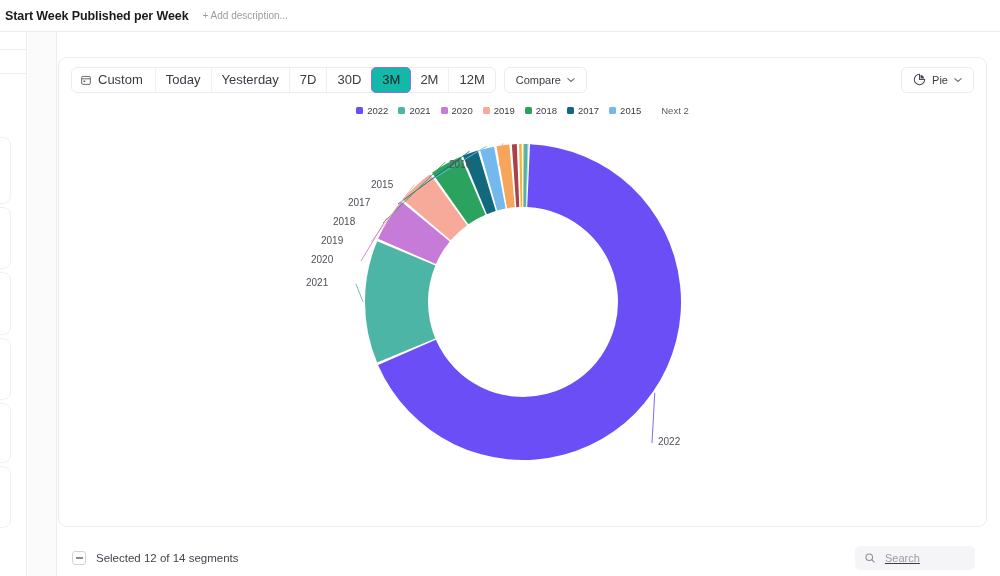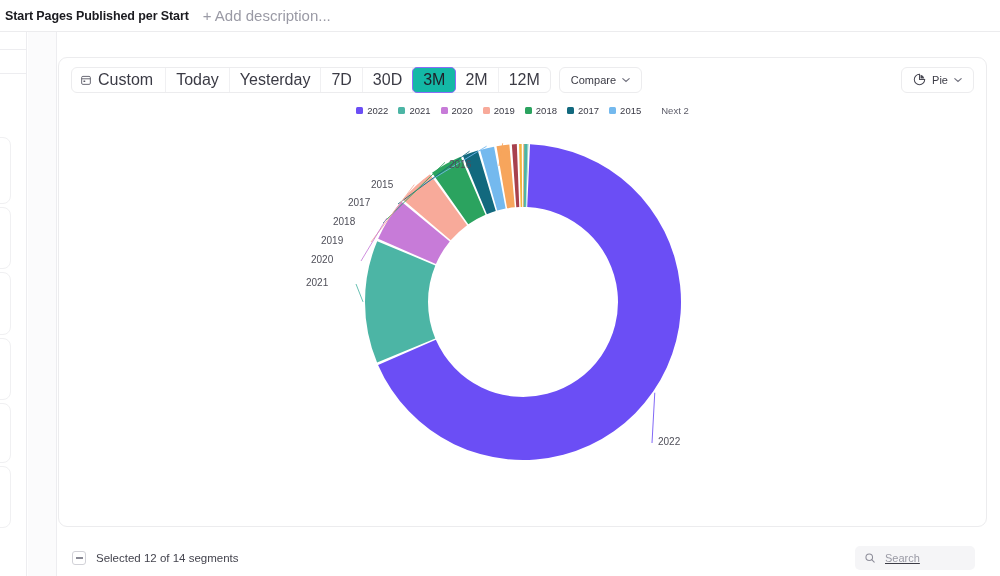--- a/index.html
+++ b/index.html
@@ -35,21 +35,21 @@
     position: absolute; left: 0; top: 0; width: 1000px; height: 32px;
     background: #ffffff; border-bottom: 1px solid #ececee;
     display: flex; align-items: center; z-index: 20;
   }
   #page-title {
     margin-left: 5px;
     font-size: 12.5px; font-weight: bold; color: #1a1a1f;
     letter-spacing: -0.1px; white-space: nowrap;
   }
   #add-description {
-    margin-left: 14px; font-size: 15px; color: #9a9aa5; white-space: nowrap;
+    margin-left: 14px; font-size: 10px; color: #9a9aa5; white-space: nowrap;
   }
   #header-right {
     margin-left: auto; display: flex; align-items: center; height: 32px;
   }
   .hdr-btn {
     font-size: 11.5px; color: #30303a; background: none; border: none;
     padding: 0 11px; height: 26px; line-height: 26px; cursor: pointer;
     font-family: inherit; white-space: nowrap;
   }
   #link-icon-btn { padding: 0 9px; display: flex; align-items: center; height: 26px; cursor: pointer; }
@@ -77,21 +77,21 @@
     display: flex; align-items: center; padding: 0 12px;
   }
   #range-group {
     display: flex; align-items: center; height: 26px;
     border: 1px solid #ececee; border-radius: 6px; overflow: visible;
     background: #fff;
   }
   .range-btn {
     position: relative;
     height: 24px; display: flex; align-items: center; justify-content: center;
-    padding: 0 10px; font-size: 16px; color: #3b3b45;
+    padding: 0 10px; font-size: 13px; color: #3b3b45;
     border-right: 1px solid #f0f0f2; cursor: pointer; white-space: nowrap;
     background: transparent; font-family: inherit;
   }
   .range-btn:last-child { border-right: none; }
   .range-btn.custom { padding-left: 8px; padding-right: 12px; gap: 6px; }
   .range-btn.active {
     background: #14b8a6; border: 1px solid #8b6df7; border-radius: 5px;
     font-weight: normal; color: #20202a; height: 26px; margin: 0 -1px; z-index: 2;
   }
   #compare-btn {
@@ -170,21 +170,21 @@
     <div class="bg-card" style="top:106px;height:67px;"></div>
     <div class="bg-card" style="top:176px;height:62px;"></div>
     <div class="bg-card" style="top:241px;height:63px;"></div>
     <div class="bg-card" style="top:307px;height:62px;"></div>
     <div class="bg-card" style="top:372px;height:60px;"></div>
     <div class="bg-card" style="top:435px;height:62px;"></div>
   </div>
 </div>
 
 <div id="header">
-  <div id="page-title">Start Pages Published per Start</div>
+  <div id="page-title">Start Week Published per Week</div>
   <div id="add-description">+ Add description...</div>
 
 </div>
 
 <div id="chart-card">
 
   <div id="toolbar">
     <div id="range-group">
       <div class="range-btn custom">
         <svg class="icon" width="12" height="12" viewBox="0 0 16 16" fill="none" stroke="#5a5a66" stroke-width="1.2">

